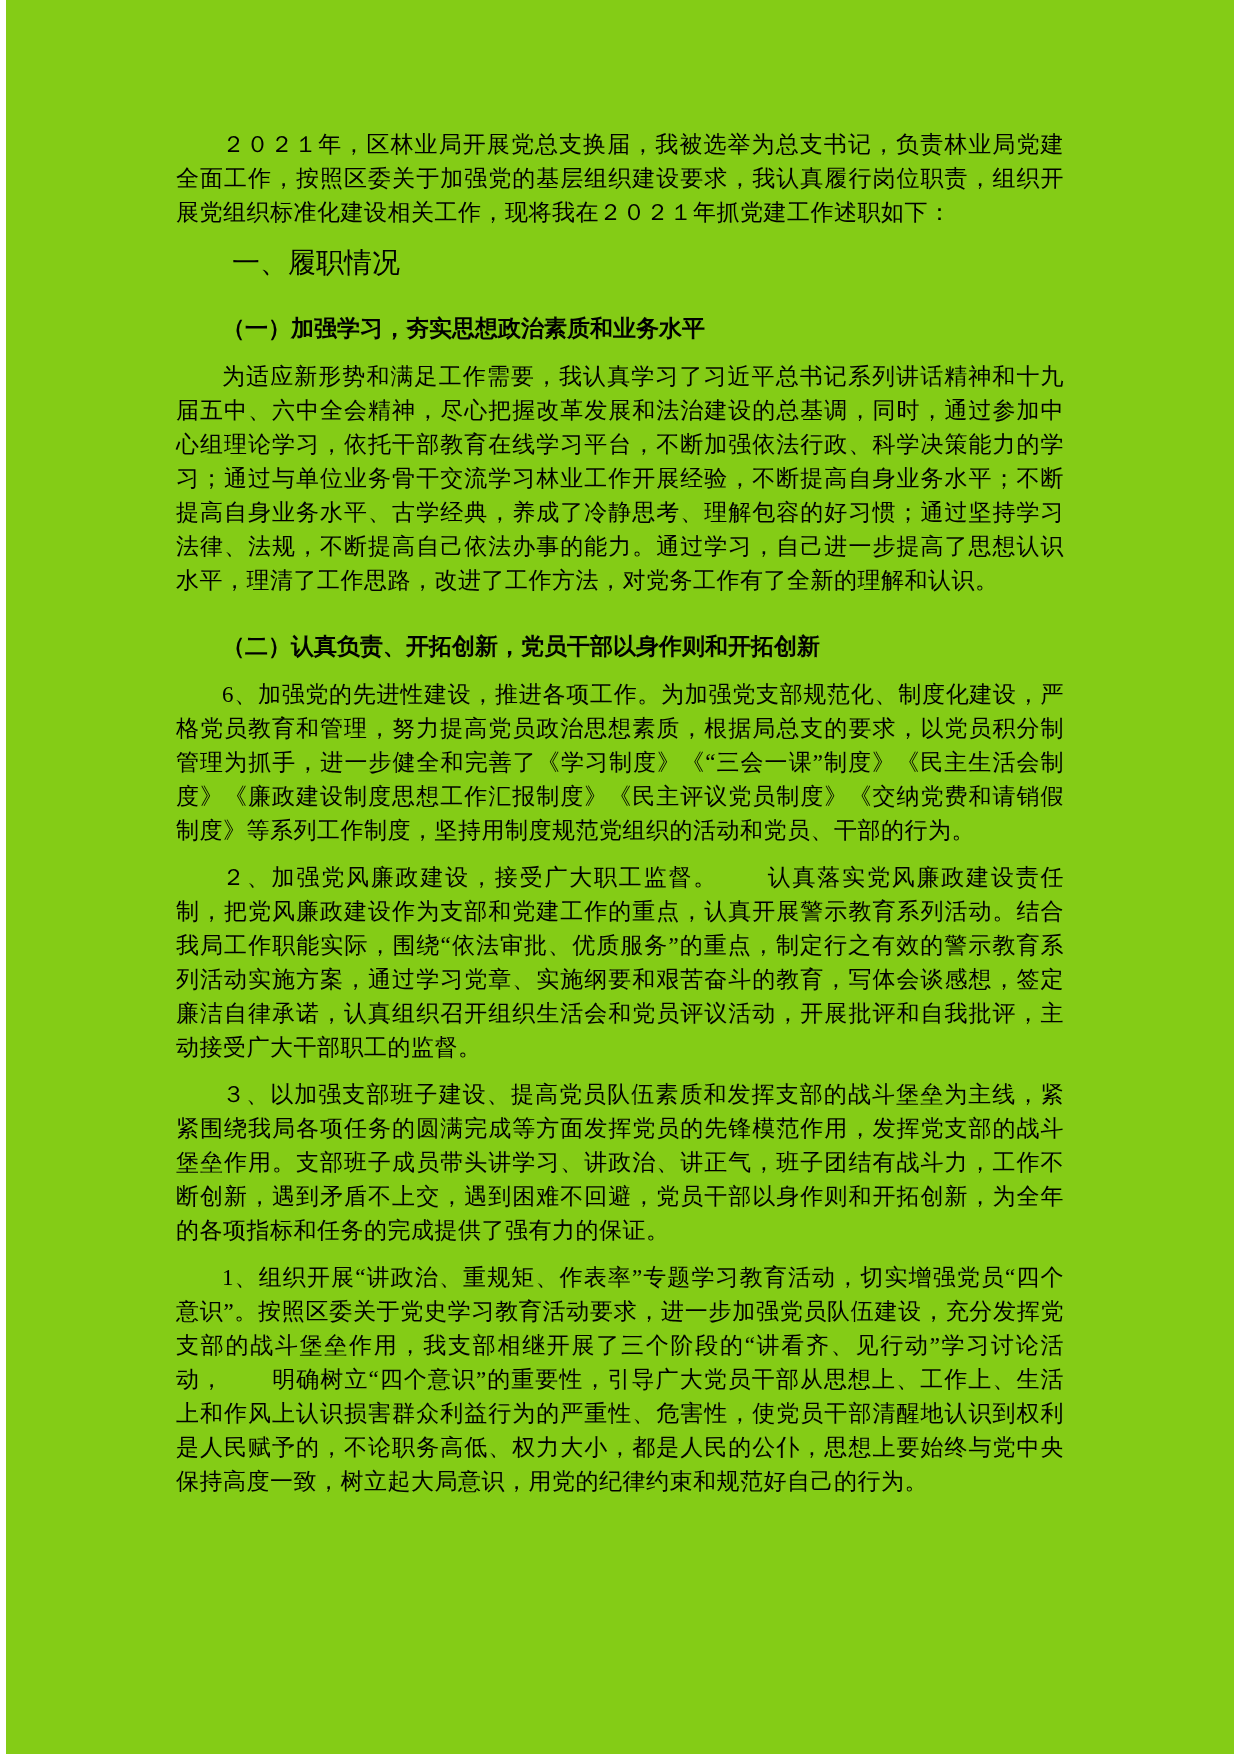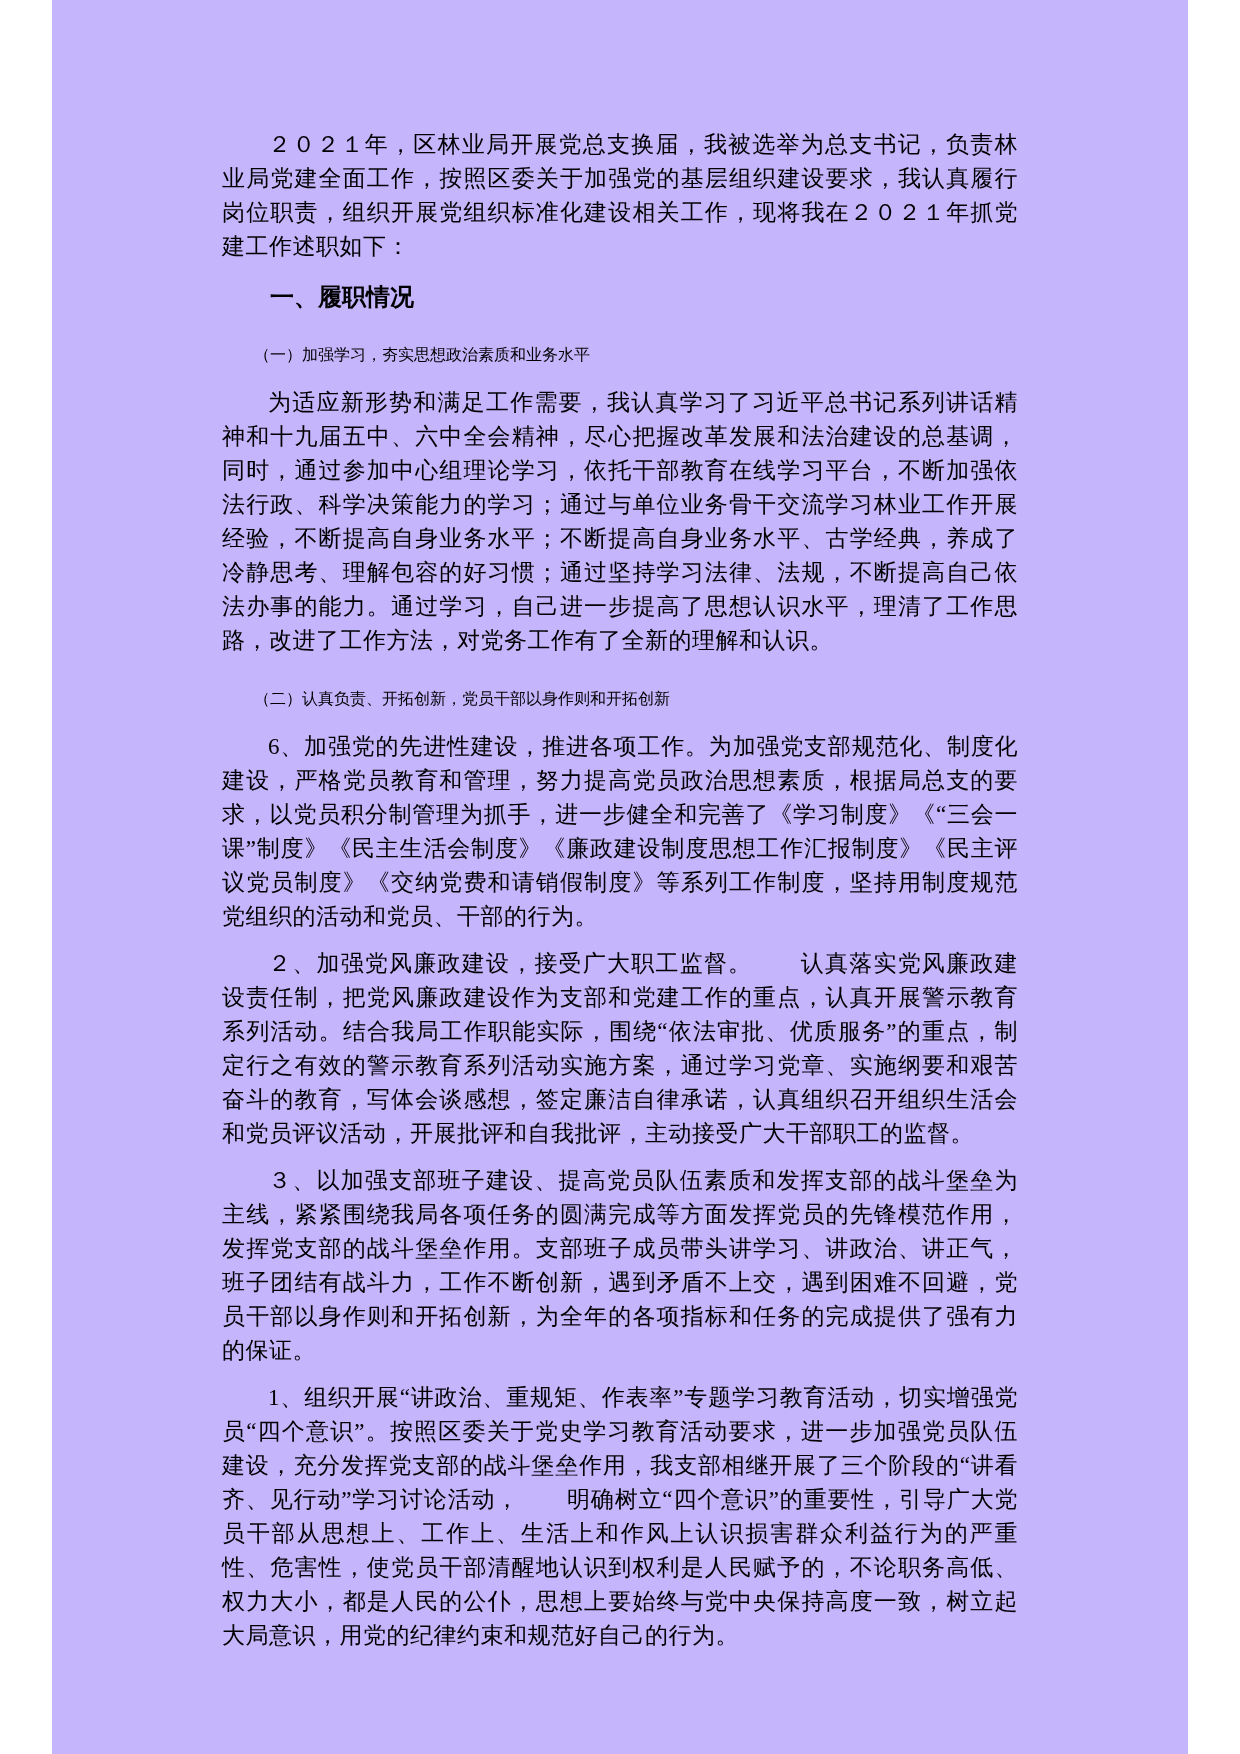--- a/index.html
+++ b/index.html
@@ -2,48 +2,48 @@
 <html><head>
 <meta charset="utf-8">
 <style>
   * { box-sizing: border-box; }
   html, body {
     margin: 0;
     padding: 0;
     background: #ffffff;
   }
   .page {
-    width: 1136px;
+    width: 1228px;
     height: 1754px;
     margin: 0 auto;
-    background: #c4b5fd;
+    background: #84cc16;
     padding: 128px 170px 60px 170px;
     font-family: "Liberation Serif", "DejaVu Serif", serif;
     color: #000000;
     font-size: 23px;
     line-height: 34px;
     overflow: hidden;
   }
   .para {
     margin: 0 0 13px 0;
     text-indent: 2em;
     text-align: justify;
     letter-spacing: 0.5px;
   }
   .heading-1 {
+    font-weight: normal;
+    text-indent: 2em;
+    margin: 16px 0 12px 0;
+    font-size: 28px;
+  }
+  .heading-2 {
     font-weight: bold;
     text-indent: 2em;
-    margin: 16px 0 12px 0;
-    font-size: 24px;
-  }
-  .heading-2 {
-    font-weight: normal;
-    text-indent: 2em;
-    margin: 24px 0 14px 0;
-    font-size: 16px;
+    margin: 32px 0 14px 0;
+    font-size: 23px;
   }
 </style>
 </head>
 <body>
 
 <div class="page">
   <p class="para">２０２１年，区林业局开展党总支换届，我被选举为总支书记，负责林业局党建全面工作，按照区委关于加强党的基层组织建设要求，我认真履行岗位职责，组织开展党组织标准化建设相关工作，现将我在２０２１年抓党建工作述职如下：</p>
 
   <p class="heading-1">一、履职情况</p>
 

